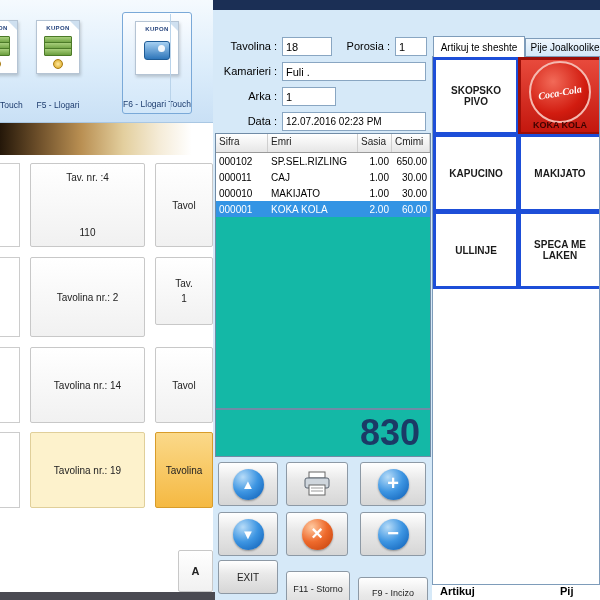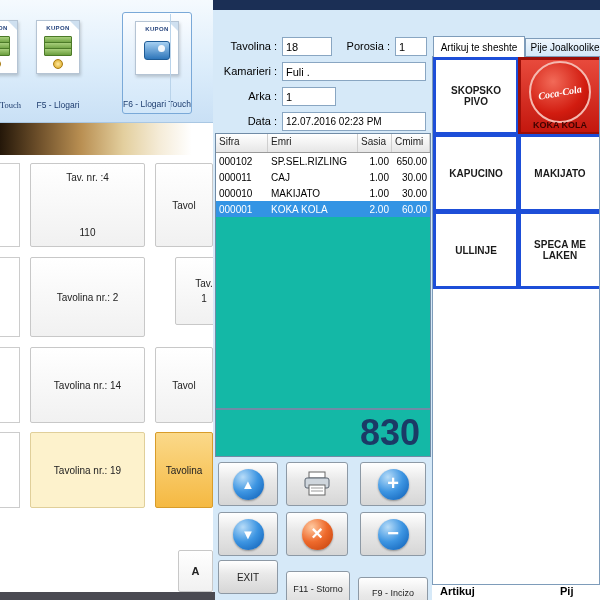--- a/index.html
+++ b/index.html
@@ -15,21 +15,21 @@
           border-bottom:1px solid #a9c7e3;overflow:hidden;}
   .ribbon-sep{position:absolute;left:170px;top:14px;width:1px;height:96px;background:#b9d3ea;}
   .ribbon-btn{position:absolute;top:12px;height:102px;display:flex;flex-direction:column;
               align-items:center;border-radius:3px;box-sizing:border-box;}
   .ribbon-btn.touchp{left:-34px;width:60px;}
   .ribbon-btn.f5{left:26px;width:64px;}
   .ribbon-btn.f6{left:94px;width:70px;border:1px solid #7aa9d8;
                  background:linear-gradient(#fbfdff,#e3f0fc 50%,#d2e7f9);margin-left:28px;}
   .ribbon-label{position:absolute;bottom:4px;left:0;right:0;text-align:center;
                 font-size:8.5px;color:#1d3c6e;white-space:nowrap;}
-  .touchp .ribbon-label{left:34px;right:auto;text-align:left;font-family:Liberation Serif, serif;}
+  .touchp .ribbon-label{left:34px;right:auto;text-align:left;}
   .kupon{position:relative;width:42px;height:52px;background:#fff;border:1px solid #b5c4d4;
          box-shadow:1px 2px 3px rgba(0,0,0,.18);margin-top:8px;display:flex;
          flex-direction:column;align-items:center;}
   .kupon .fold{position:absolute;top:0;right:0;width:0;height:0;
                border-top:9px solid #cfe0f0;border-left:9px solid transparent;}
   .kupon-title{font-size:6px;font-weight:bold;color:#27457e;margin-top:4px;letter-spacing:.4px;}
   .money-stack{margin-top:7px;display:flex;flex-direction:column;align-items:center;}
   .money-stack i{width:26px;height:6px;background:linear-gradient(#a8cf7c,#6b9e3e);
                  border:1px solid #4c7a28;border-radius:1px;margin-top:-2px;display:block;}
   .coin{width:8px;height:8px;border-radius:50%;background:radial-gradient(#ffe9a0,#d7a218);
@@ -47,21 +47,21 @@
   .tables-area{position:absolute;left:0;top:155px;width:213px;height:445px;background:#fff;overflow:hidden;}
   .partial-cell{position:absolute;left:-36px;width:56px;background:#fff;border:1px solid #ccc;box-sizing:border-box;}
   .pc0{top:8px;height:84px}.pc1{top:102px;height:80px}.pc2{top:192px;height:76px}.pc3{top:277px;height:76px}
   .tav-btn{position:absolute;background:linear-gradient(#ffffff,#f1f1f1);border:1px solid #c8c8c8;
            border-radius:2px;display:flex;flex-direction:column;align-items:center;justify-content:center;
            font-size:10px;color:#222;text-align:center;box-sizing:border-box;overflow:hidden;}
   .tav-btn span{line-height:1.5;}
   .b0{left:30px;top:8px;width:115px;height:84px;gap:40px;}
   .b1{left:155px;top:8px;width:58px;height:84px;}
   .b2{left:30px;top:102px;width:115px;height:80px;}
-  .b3{left:155px;top:102px;width:58px;height:68px;margin-left:20px;}
+  .b3{left:155px;top:102px;width:58px;height:68px;}
   .b4{left:30px;top:192px;width:115px;height:76px;}
   .b5{left:155px;top:192px;width:58px;height:76px;}
   .b6{left:30px;top:277px;width:115px;height:76px;background:#fdf2cc;border-color:#e0cf9a;}
   .b7{left:155px;top:277px;width:58px;height:76px;background:linear-gradient(#fbd98a,#f5b942);border-color:#d89c2a;}
   .b8{left:178px;top:395px;width:35px;height:42px;font-weight:bold;font-size:11px;}
 
   
   .lbl{position:absolute;font-size:11px;text-align:right;color:#000;}
   .lbl0{left:215px;top:40px;width:62px}.lbl1{left:336px;top:40px;width:54px}
   .lbl2{left:215px;top:65px;width:62px}.lbl3{left:215px;top:90px;width:62px}

